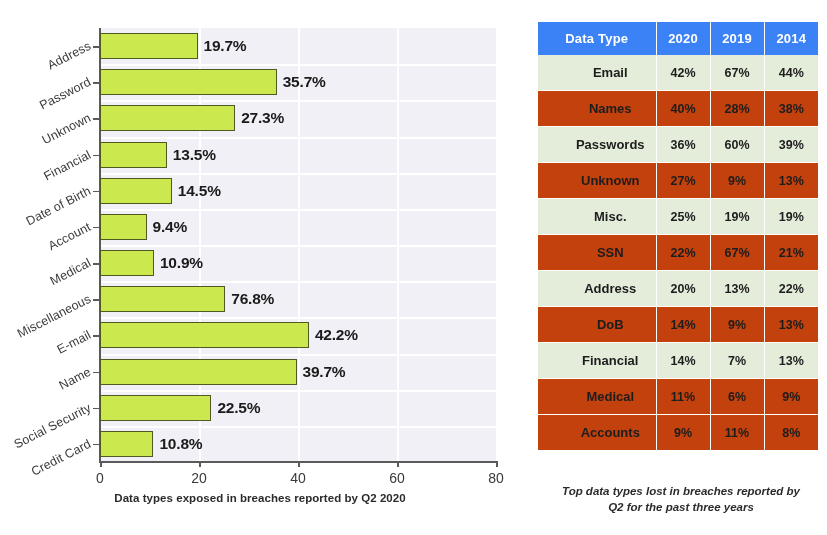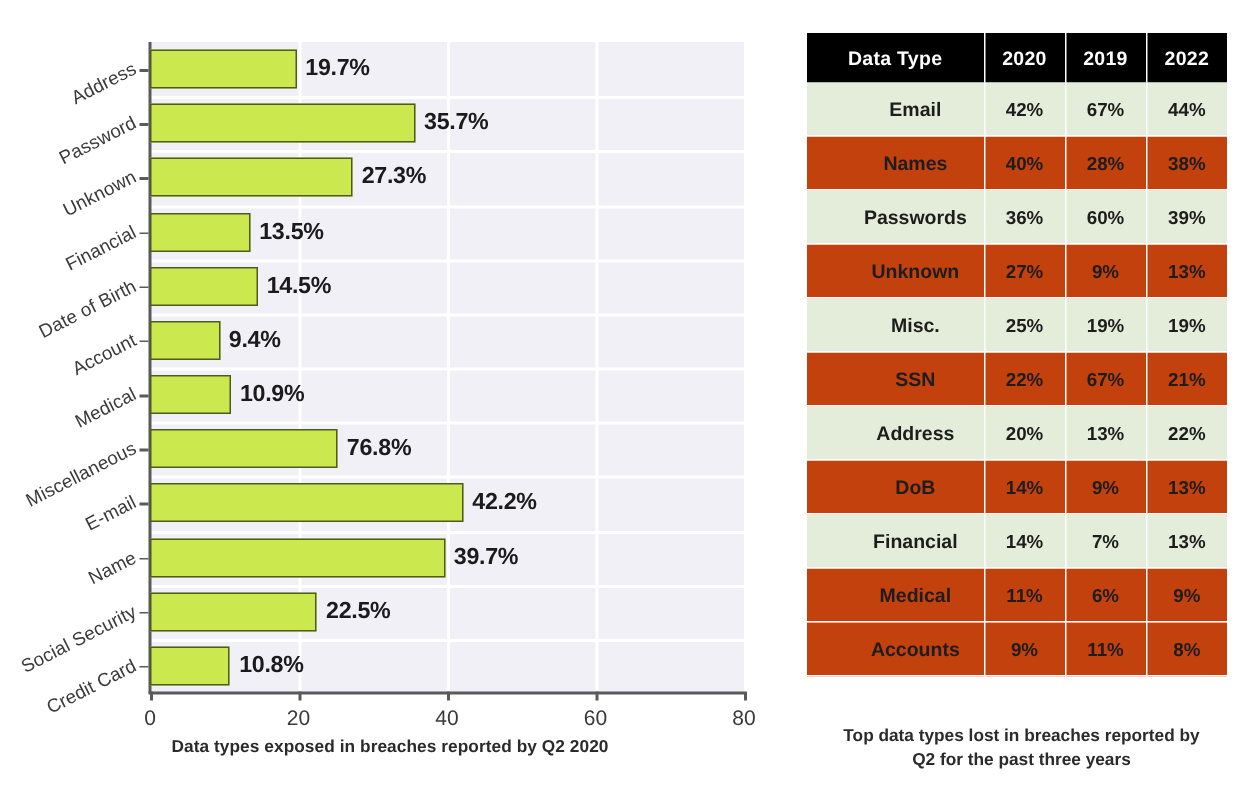--- a/index.html
+++ b/index.html
@@ -145,21 +145,21 @@
     top: 22px;
     width: 280px;
     border-collapse: collapse;
     table-layout: fixed;
     font-size: 12.5px;
   }
   #data-table col.c-type  { width: 118px; }
   #data-table col.c-year  { width: 54px; }
 
   #data-table thead th {
-    background: #000000;
+    background: #3b82f6;
     color: #ffffff;
     font-weight: 700;
     font-size: 13px;
     height: 31px;
     text-align: center;
     border-right: 1.5px solid #ffffff;
     letter-spacing: 0.2px;
   }
   #data-table thead th:last-child { border-right: none; }
 
@@ -180,20 +180,21 @@
   #table-caption {
     position: absolute;
     left: 0;
     top: 484px;
     width: 292px;
     text-align: center;
     font-size: 11.5px;
     font-weight: 700;
     color: #2b2b2b;
     line-height: 1.35;
+    font-style: italic;
   }
 </style>
 </head>
 <body>
 
 <div id="bar-chart-panel">
 
   <div id="plot-area">
       <div class="grid-v" style="left: 99px;"></div>
       <div class="grid-v" style="left: 198px;"></div>
@@ -313,21 +314,21 @@
       <col class="c-type">
         <col class="c-year">
         <col class="c-year">
         <col class="c-year">
     </colgroup>
     <thead>
       <tr>
         <th>Data Type</th>
         <th>2020</th>
         <th>2019</th>
-        <th>2022</th>
+        <th>2014</th>
       </tr>
     </thead>
     <tbody id="table-body">
         <tr class="shade">
           <td class="cell-type">Email</td>
           <td class="cell-year">42%</td>
           <td class="cell-year">67%</td>
           <td class="cell-year">44%</td>
         </tr>
         <tr class="plain">

